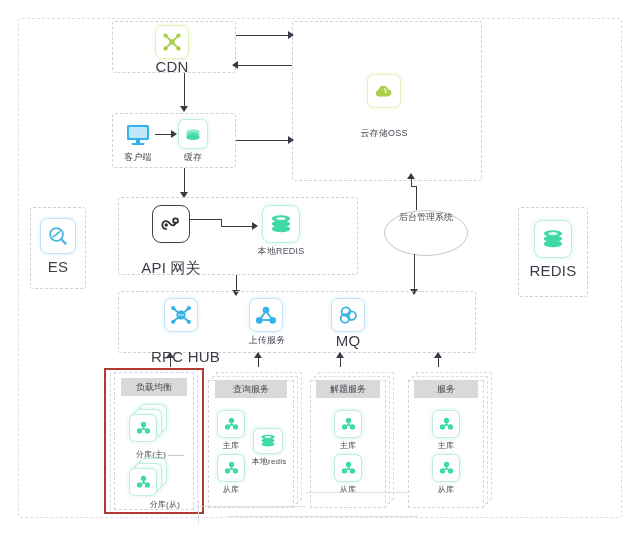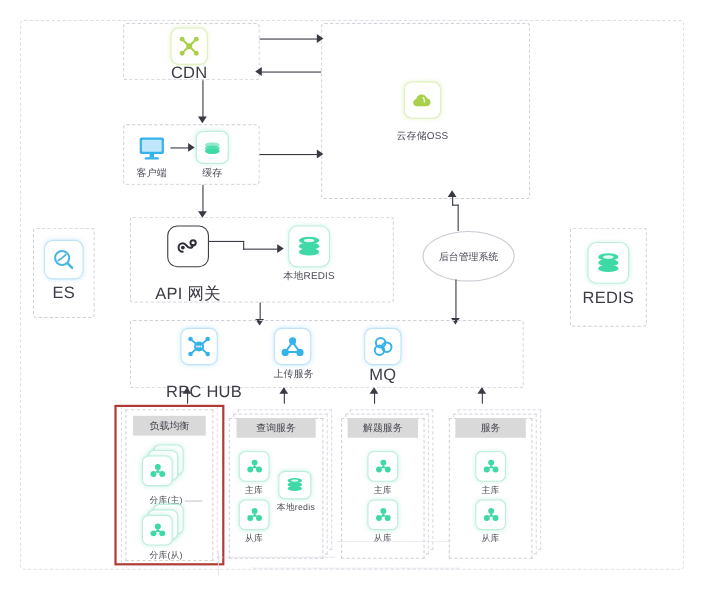--- a/index.html
+++ b/index.html
@@ -101,21 +101,21 @@
     background: transparent;
   }
 
   
   .ellipse {
     position: absolute;
     border: 1px solid #c9c9d2;
     border-radius: 50%;
     background: #ffffff;
     display: flex;
-    align-items: center;
+    align-items: flex-start;
     justify-content: center;
     font-size: 9px;
     color: #45454f;
   }
 
   
   .ln {
     position: absolute;
     background: #3a3a44;
   }
@@ -160,21 +160,21 @@
   </div>
   <div class="lbl lbl-en" style="left:142px; top:61px; width:60px;">CDN</div>
 
   <div class="dashed" style="left:292px; top:21px; width:190px; height:160px;"></div>
   <div class="tile tile-lime" style="left:367px; top:74px; width:34px; height:34px;">
     <svg width="23" height="23" viewBox="0 0 24 24" aria-hidden="true">
       <path d="M6.2 17.2c-2 0-3.4-1.5-3.4-3.3 0-1.7 1.2-3 2.8-3.2.3-2.6 2.5-4.6 5.2-4.6 2.3 0 4.3 1.5 5 3.6 2 .2 3.4 1.8 3.4 3.7 0 2-1.6 3.8-3.8 3.8z" fill="#a8d04a"></path>
       <path d="M12.2 9.3c1.1 1 1.5 2.4 1.1 3.9" stroke="#ffffff" stroke-width="1.3" fill="none" stroke-linecap="round"></path>
     </svg>
   </div>
-  <div class="lbl" style="left:344px; top:118px; width:80px;">云存储OSS</div>
+  <div class="lbl" style="left:344px; top:128px; width:80px;">云存储OSS</div>
 
   <div class="ln ln-h" style="left:236px; top:35px; width:56px;"></div>
   <div class="arrow ar-r" style="left:288px; top:31px;"></div>
   <div class="ln ln-h" style="left:236px; top:65px; width:56px;"></div>
   <div class="arrow ar-l" style="left:232px; top:61px;"></div>
 
   <div class="ln ln-v" style="left:184px; top:73px; width:1.3px; height:36px;"></div>
   <div class="arrow ar-d" style="left:180px; top:106px;"></div>
 
   <div class="dashed" style="left:112px; top:113px; width:124px; height:55px;"></div>
@@ -354,21 +354,21 @@
       <svg width="19" height="19" viewBox="0 0 24 24" aria-hidden="true">
         <g fill="#3ed9a6">
           <circle cx="12" cy="7" r="3.4"></circle>
             <circle cx="7" cy="15" r="3.4"></circle>
             <circle cx="17" cy="15" r="3.4"></circle>
           <path d="M12 9.5 L8.6 13.5 L15.4 13.5 Z"></path>
         </g>
       </svg>
     </div>
   </div>
-  <div class="lbl lbl-sm" style="left:122px; top:499px; width:58px;">分库(从)</div>
+  <div class="lbl lbl-sm" style="left:122px; top:499px; width:58px;text-align:right;">分库(从)</div>
 
   <div class="ln ln-soft" style="left:168px; top:455px; width:16px; height:1px;"></div>
 
   <div class="redbox" style="left:104px; top:368px; width:100px; height:146px;"></div>
 
   <div class="stack-layer" style="left:216px; top:372px; width:86px; height:128px;"></div>
   <div class="stack-layer" style="left:212px; top:376px; width:86px; height:128px;"></div>
   <div class="svc-panel" style="left:208px; top:380px; width:86px; height:128px;"></div>
   <div class="svc-title" style="left:215px; top:380px; width:72px;">查询服务</div>
 

